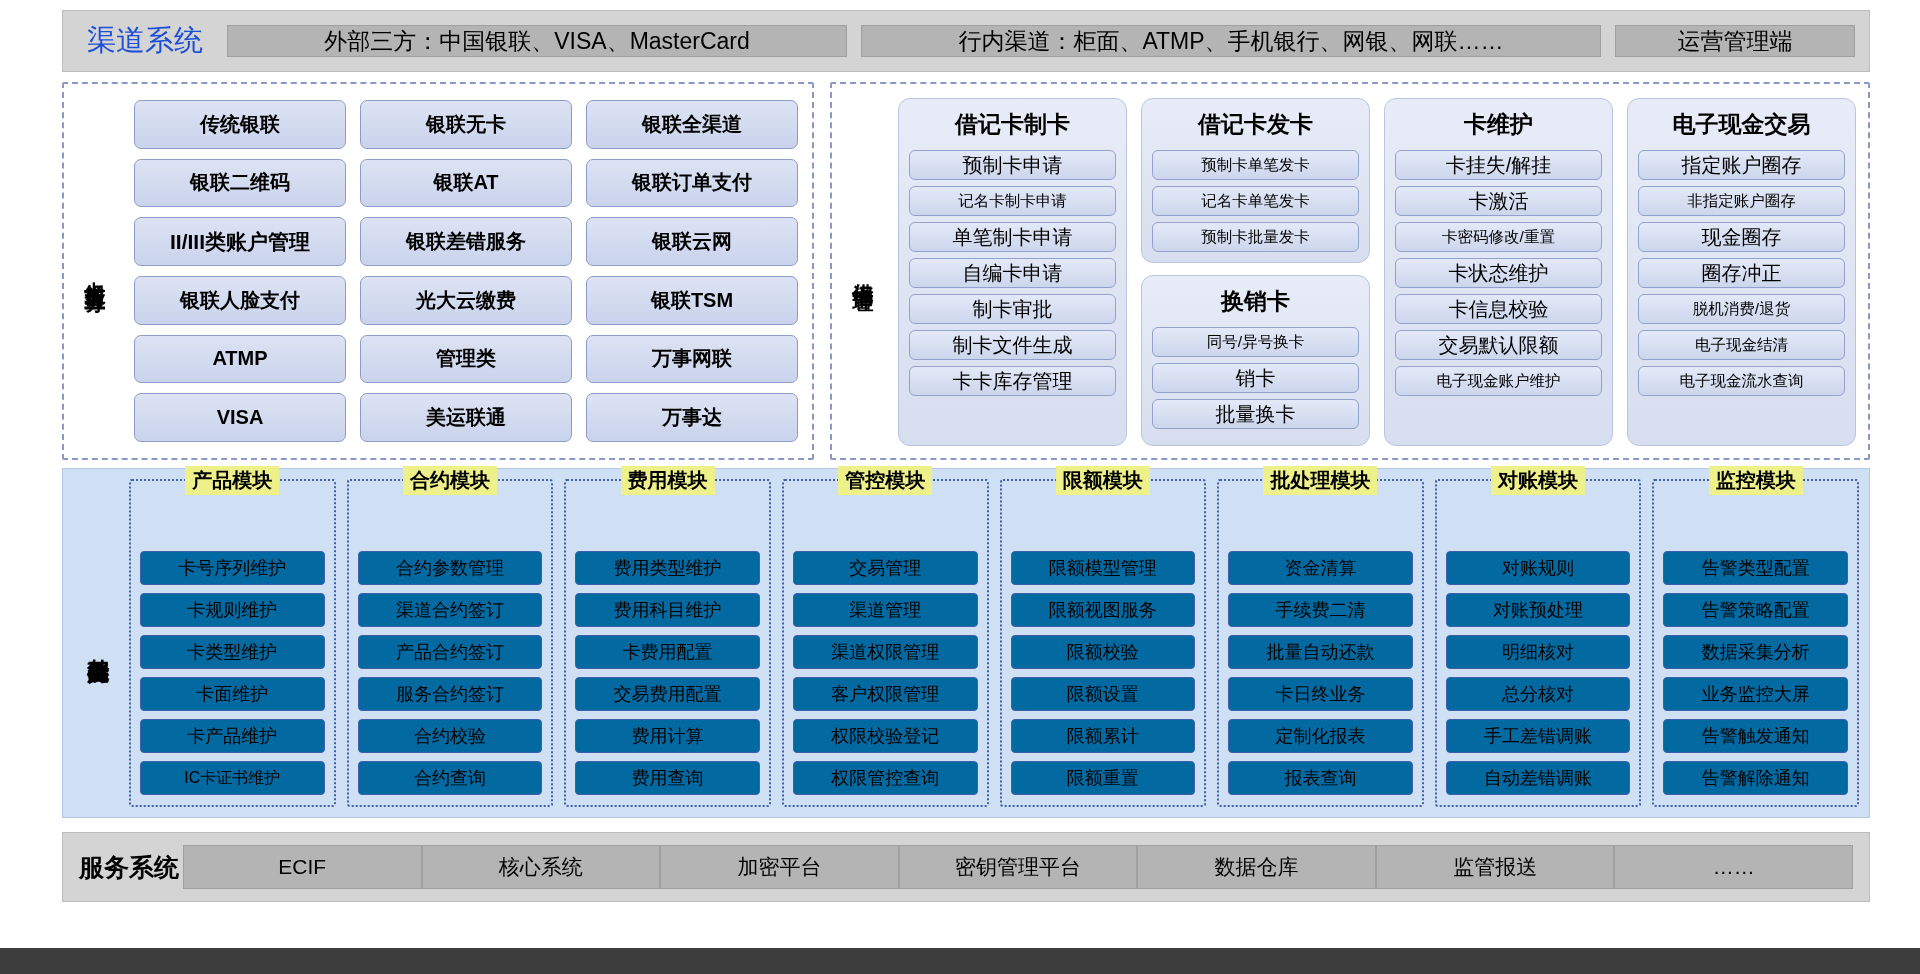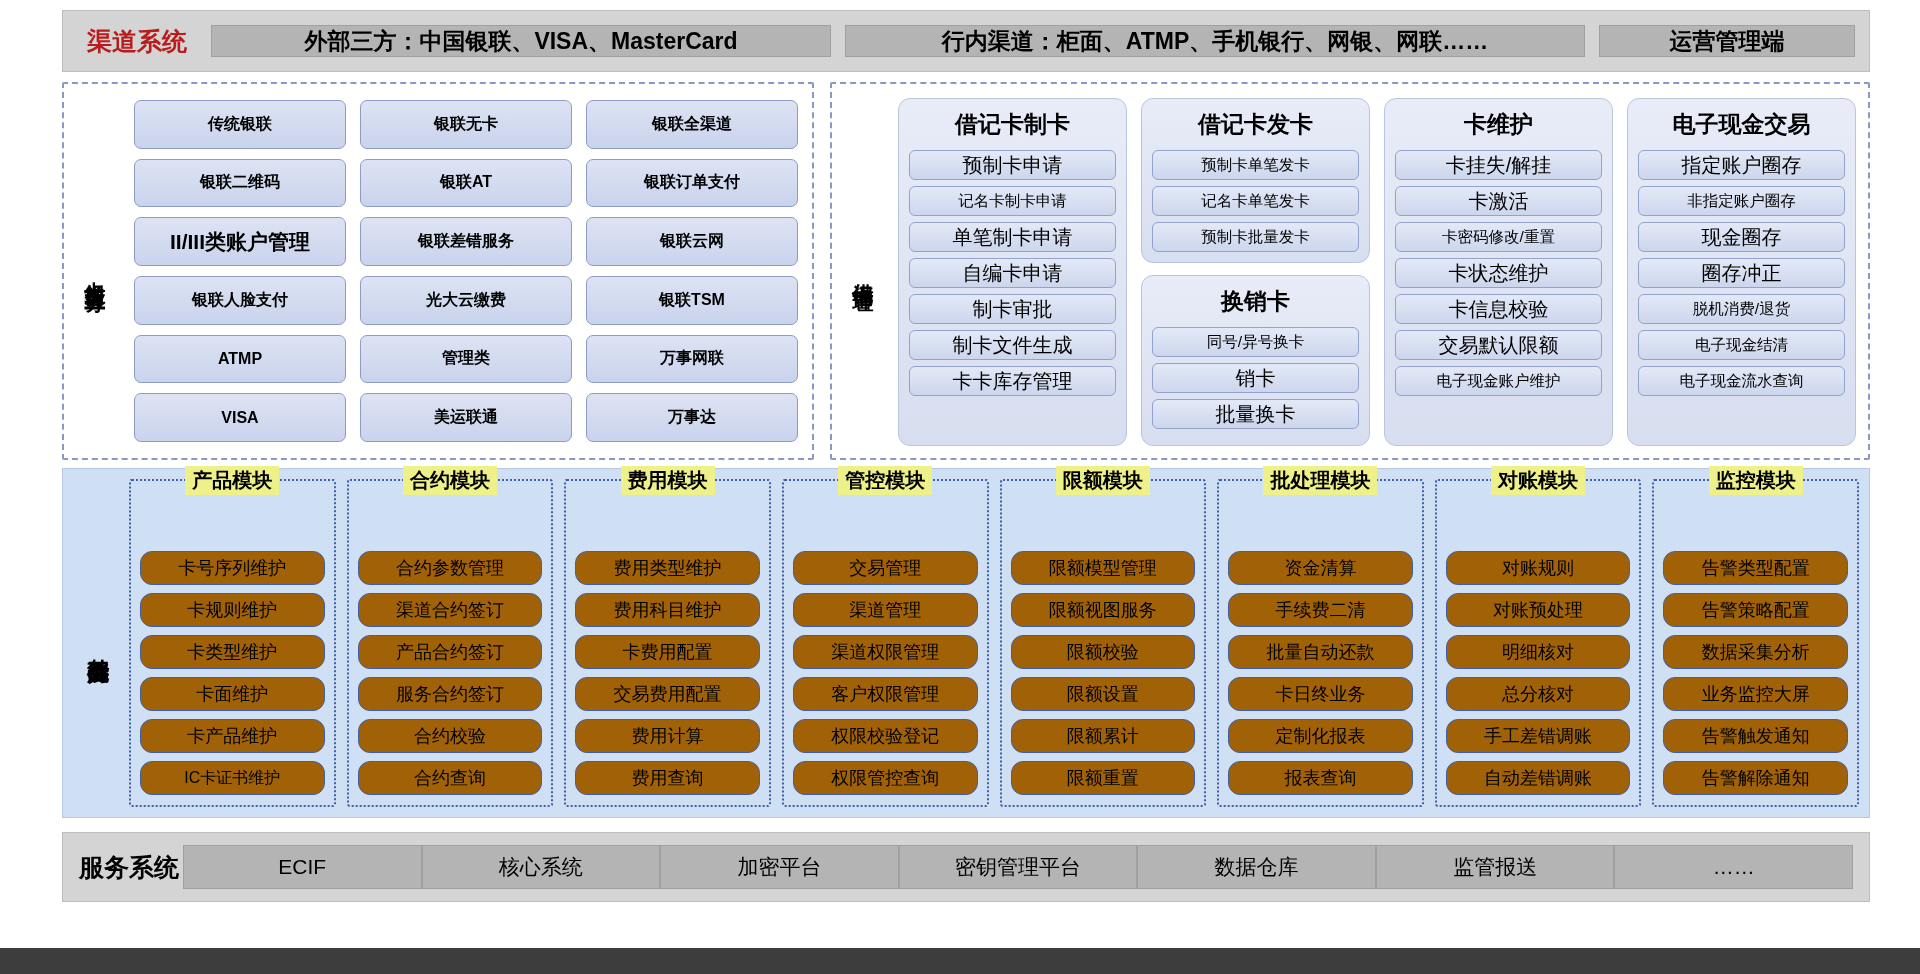--- a/index.html
+++ b/index.html
@@ -12,27 +12,27 @@
   }
   .page { position:relative; width:1920px; height:974px; }
 
   
   .channel-bar {
     position:absolute; left:62px; top:10px; width:1808px; height:62px;
     background:#d4d4d4; border:1px solid #bdbdbd;
     display:flex; align-items:center; padding:0 14px; gap:14px;
   }
   .channel-title {
-    font-size:25px; font-weight:bold; color:#b91c1c; white-space:nowrap;
+    font-size:29px; font-weight:normal; color:#1d4ed8; white-space:nowrap;
     padding:0 10px;
   }
   .channel-box {
     background:#b4b4b4; border:1px solid #a0a0a0;
     height:32px; display:flex; align-items:center; justify-content:center;
-    font-size:23px; font-weight:bold; color:#000; white-space:nowrap;
+    font-size:23px; font-weight:normal; color:#000; white-space:nowrap;
   }
   .ch-ext { flex:0 0 620px; }
   .ch-int { flex:0 0 740px; }
   .ch-ops { flex:1 1 auto; }
 
   
   .row2 { position:absolute; left:62px; top:82px; width:1808px; height:378px; }
 
   .panel {
     position:absolute; top:0; height:378px;
@@ -53,21 +53,21 @@
   
   .card-grid {
     position:absolute; left:70px; top:16px; right:14px; bottom:16px;
     display:grid; grid-template-columns:repeat(3,1fr); grid-template-rows:repeat(6,1fr);
     gap:10px 14px;
   }
   .btn-strong {
     background:linear-gradient(#dde3f3,#c9d3ec);
     border:1px solid #8d9cc6; border-radius:7px;
     display:flex; align-items:center; justify-content:center;
-    font-size:16px; font-weight:bold; color:#000; text-align:center;
+    font-size:20px; font-weight:bold; color:#000; text-align:center;
     padding:0 4px;
   }
   .btn-strong.small { font-size:21px; }
 
   
   .debit-wrap {
     position:absolute; left:66px; top:14px; right:12px; bottom:12px;
     display:flex; gap:14px;
   }
   .group-col { display:flex; flex-direction:column; gap:12px; flex:1 1 0; }
@@ -112,21 +112,21 @@
     display:flex; flex-direction:column; gap:8px;
     background:transparent;
     justify-content:flex-end;
   }
   .cap-col-title {
     position:absolute; top:-15px; left:50%; transform:translateX(-50%);
     background:#eef08a; border:0; padding:1px 7px;
     font-size:20px; font-weight:bold; color:#000; white-space:nowrap;
   }
   .cap-item {
-    background:#a16207; border:1.5px solid #3f5fa8; border-radius:12px;
+    background:#0369a1; border:1.5px solid #3f5fa8; border-radius:4px;
     height:34px; display:flex; align-items:center; justify-content:center;
     font-size:18px; color:#000; white-space:nowrap;
   }
   .cap-item.tight { font-size:16px; }
 
   
   .service-bar {
     position:absolute; left:62px; top:832px; width:1808px; height:70px;
     background:#d4d4d4; border:1px solid #bdbdbd;
     display:flex; align-items:center; padding:0 16px; 

